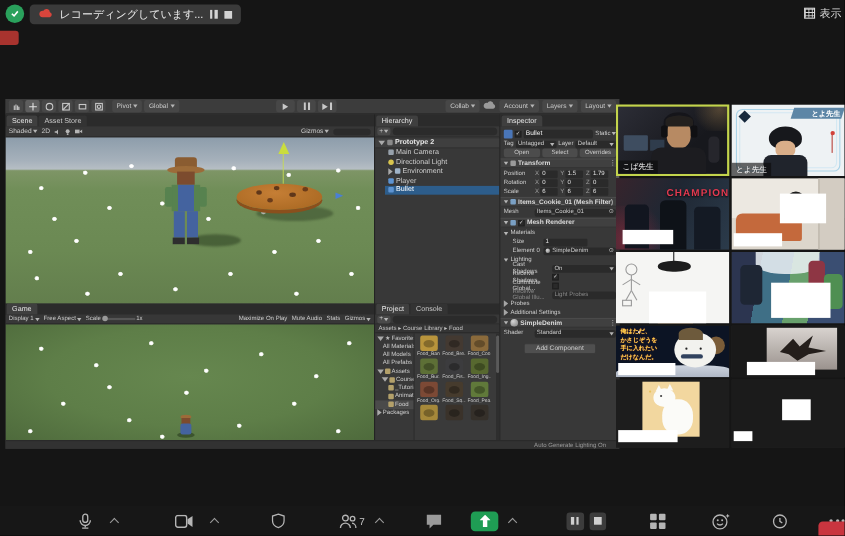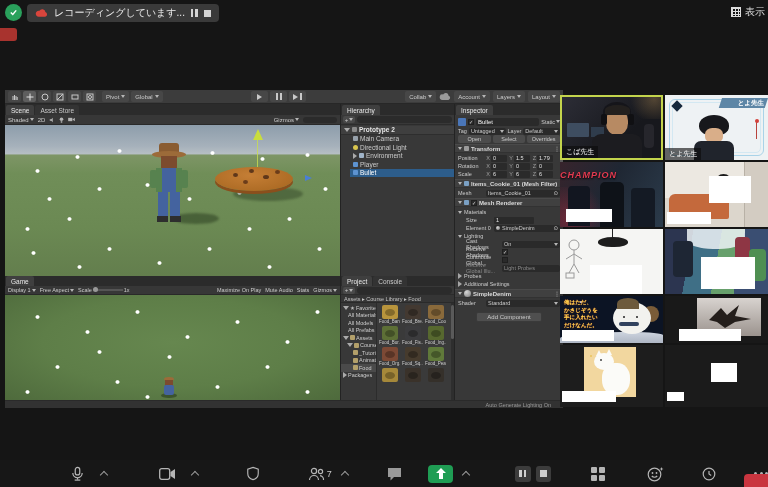--- a/index.html
+++ b/index.html
@@ -742,21 +742,21 @@
     <span class="pp" style="left:29px;top:46px;width:40px;height:19px;background:#20242c;border-radius:7px 7px 0 0"></span>
     <span class="nm">とよ先生</span>
   </div>
 
   <div class="tile" style="left:560px;top:162px;width:103px;height:65px">
     <span class="pp" style="inset:0;background:linear-gradient(120deg,#37242c,#1f2733 45%,#2b3b4b)"></span>
     <span class="pp" style="left:0;bottom:0;width:50px;height:40px;background:radial-gradient(circle at 20% 80%,rgba(170,45,65,.55),transparent 70%)"></span>
     <span class="pp" style="left:8px;top:24px;width:22px;height:40px;background:#121620;border-radius:4px 4px 0 0"></span>
     <span class="pp" style="left:40px;top:20px;width:24px;height:45px;background:#0e1218;border-radius:5px 5px 0 0"></span>
     <span class="pp" style="right:8px;top:26px;width:24px;height:39px;background:#141a24;border-radius:4px 4px 0 0"></span>
-    <span class="pp" style="left:0;right:0;top:8px;text-align:left;font-size:9px;font-weight:bold;font-style:italic;letter-spacing:1px;color:#e23a50;text-shadow:0 1px 2px #000;z-index:3">CHAMPION</span>
+    <span class="pp" style="left:0;right:0;top:8px;text-align:right;font-size:9px;font-weight:bold;letter-spacing:1px;color:#e23a50;text-shadow:0 1px 2px #000;z-index:3">CHAMPION</span>
     <span class="censor" style="left:6px;bottom:5px;width:46px;height:13px"></span>
   </div>
 
   <div class="tile" style="left:665px;top:162px;width:103px;height:65px">
     <span class="pp" style="inset:0;background:linear-gradient(#ece8e1 0 55%,#dcd6cc 55%)"></span>
     <span class="pp" style="right:0;top:0;width:24px;height:65px;background:#d3ccc2;border-left:1px solid #b8b1a6"></span>
     <span class="pp" style="left:4px;bottom:8px;width:60px;height:25px;background:#c4693c;border-radius:6px 6px 2px 2px"></span>
     <span class="pp" style="left:50px;top:12px;width:17px;height:17px;background:#1c1c1c;border-radius:50%"></span>
     <span class="censor" style="left:44px;top:14px;width:42px;height:27px"></span>
     <span class="censor" style="left:2px;bottom:3px;width:44px;height:12px"></span>

